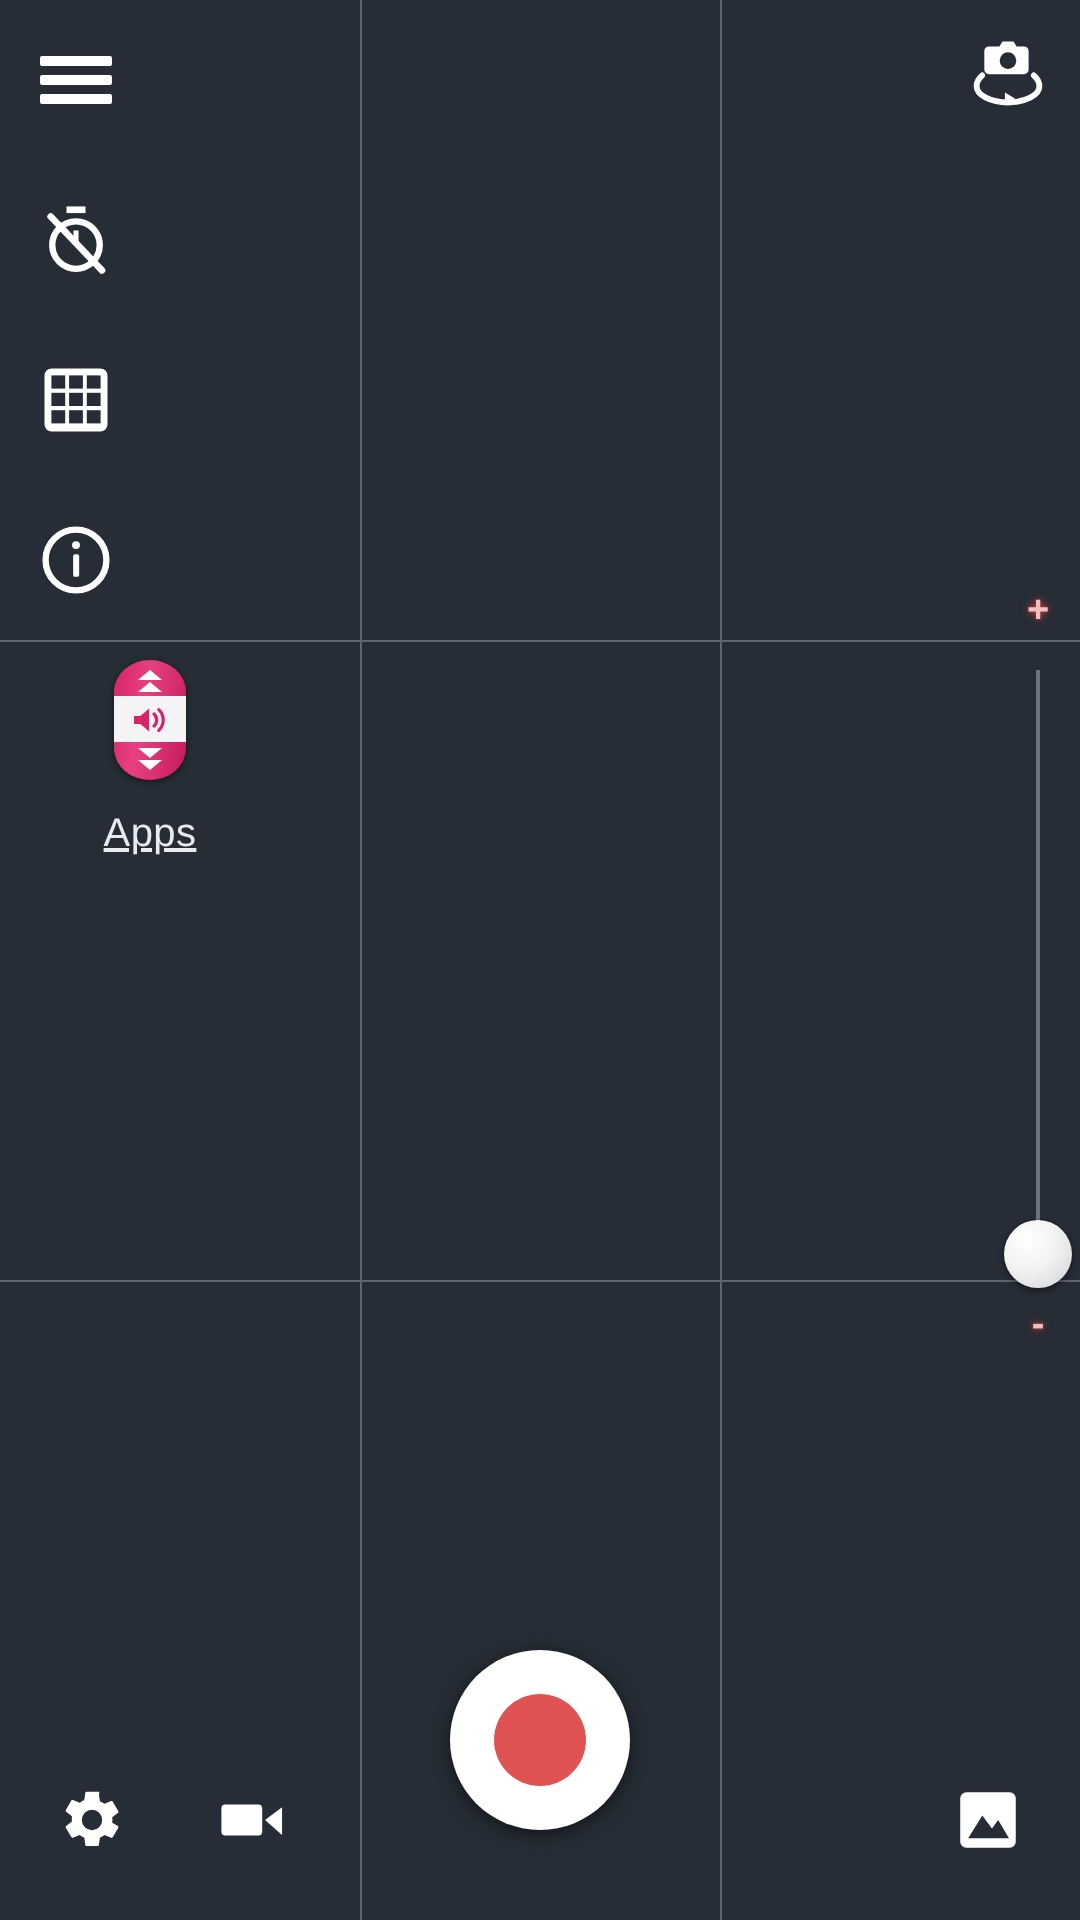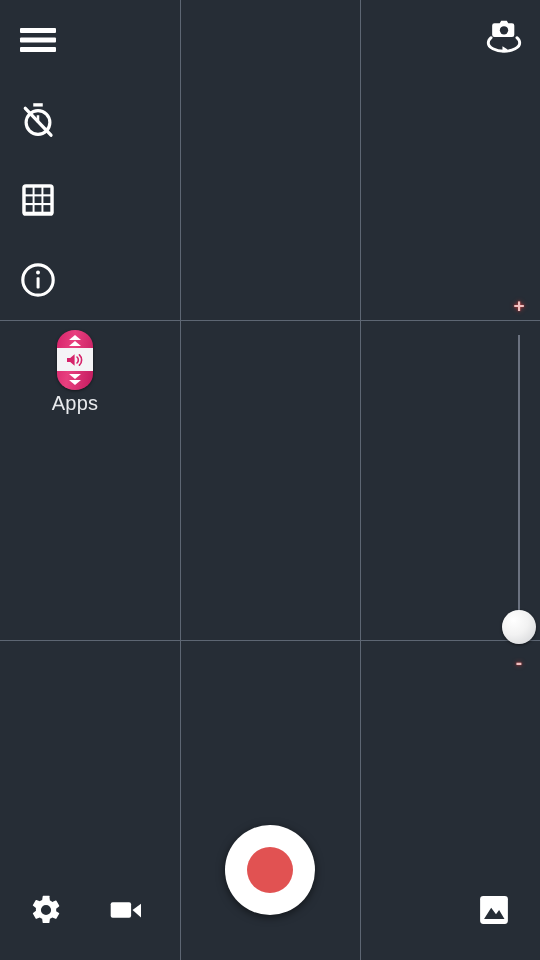--- a/index.html
+++ b/index.html
@@ -83,24 +83,25 @@
   }
   .tri-up {
     width:0;height:0;border-left:6px solid transparent;
     border-right:6px solid transparent;border-bottom:5px solid #ffffff;
   }
   .tri-down {
     width:0;height:0;border-left:6px solid transparent;
     border-right:6px solid transparent;border-top:5px solid #ffffff;
   }
   .apps-label {
-    margin-top:2px;
+    margin-top:16px;
     color:#e8eaed;
     font-size:20px;
     letter-spacing:.2px;
+    text-decoration:underline;
   }
 
   
   .zoom-slider {
     position:absolute; right:0; top:285px;
     width:42px; height:390px;
   }
   .zoom-plus, .zoom-minus {
     position:absolute; left:0; width:42px;
     text-align:center;

